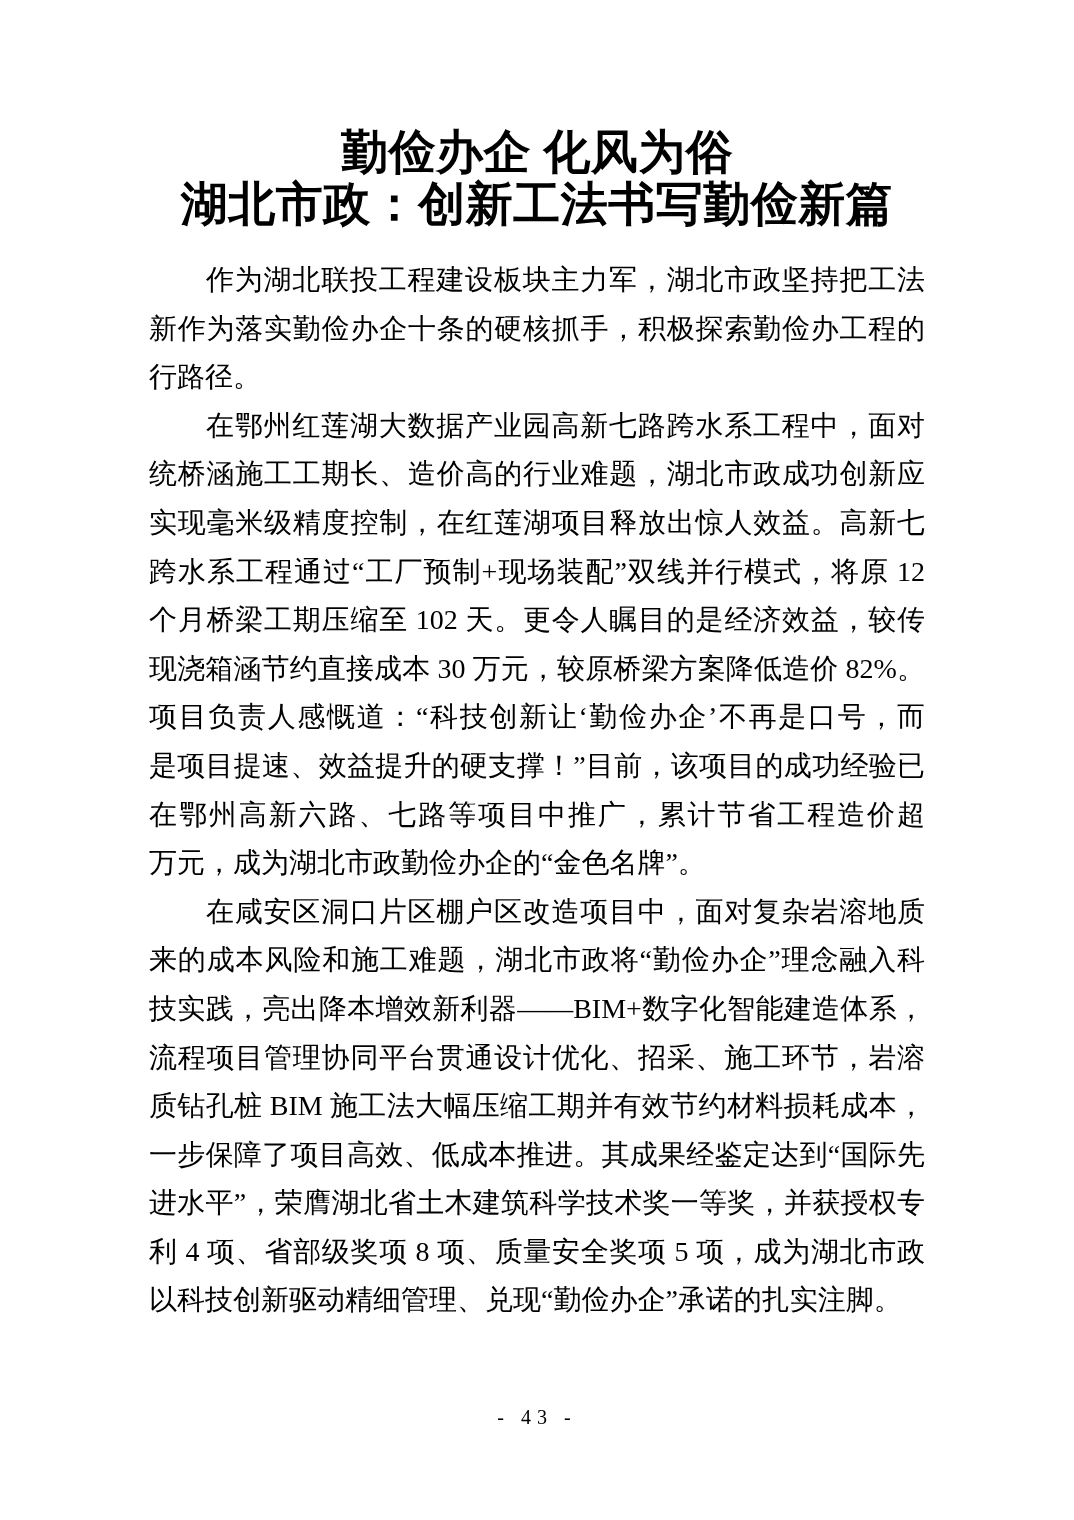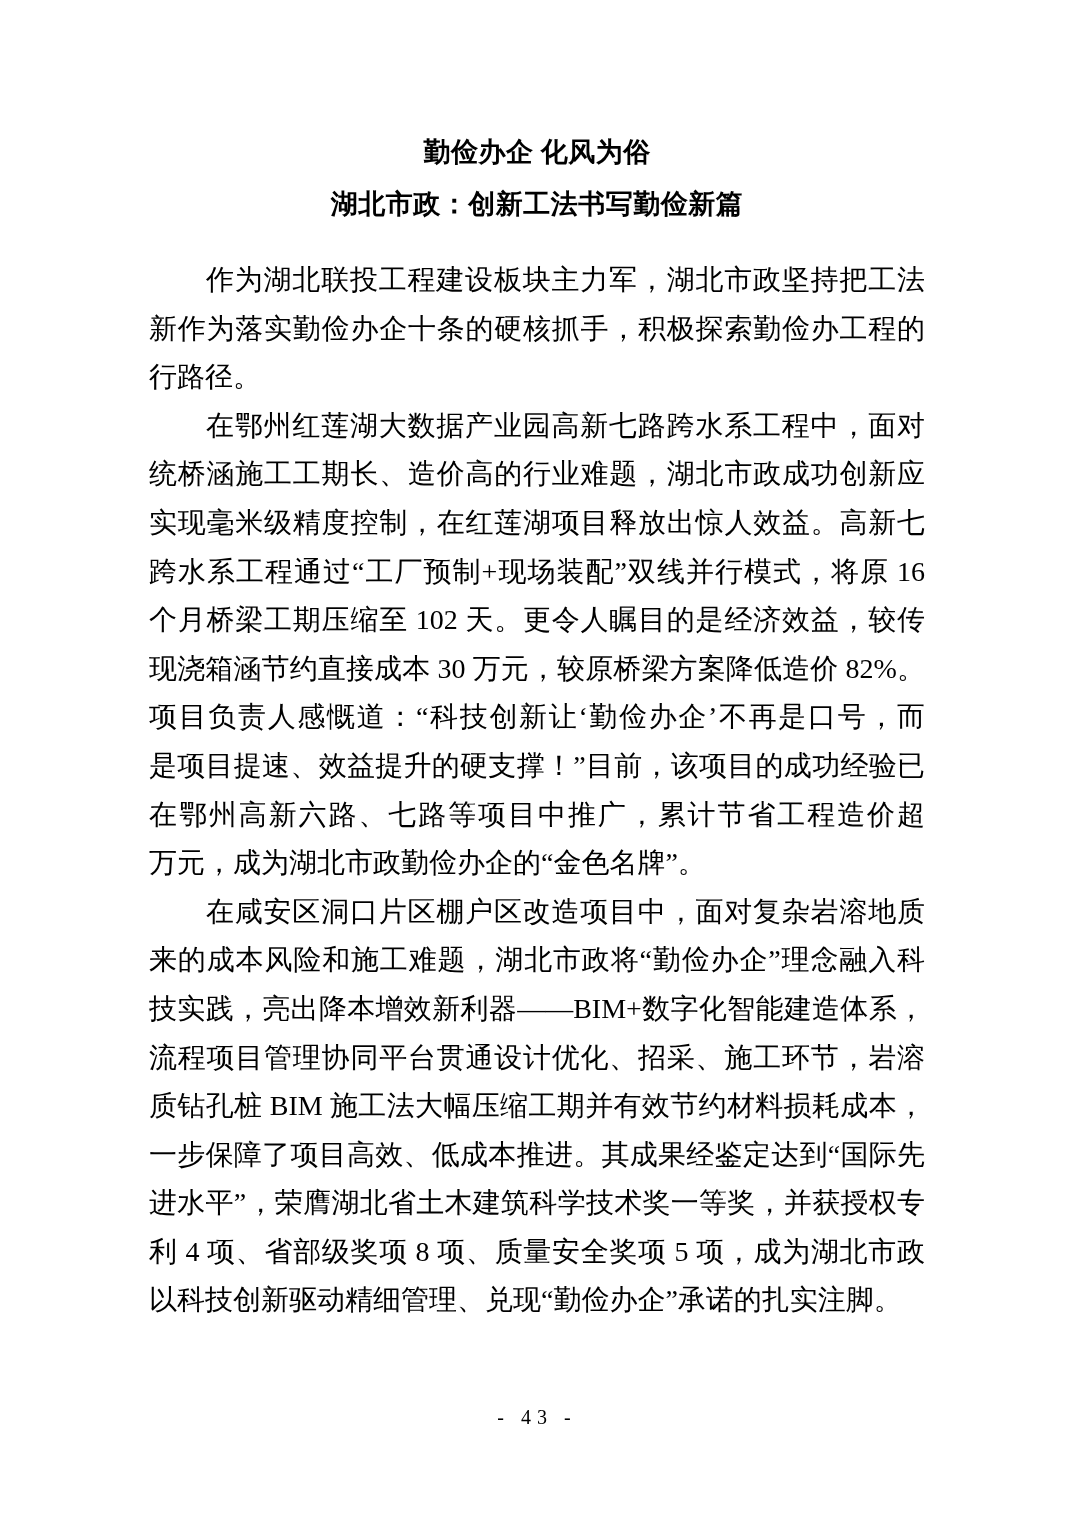--- a/index.html
+++ b/index.html
@@ -15,21 +15,21 @@
     background: #ffffff;
     color: #000000;
     font-family: "Liberation Serif", "DejaVu Serif", serif;
     overflow: hidden;
   }
   .title-block {
     padding-top: 126px;
     text-align: center;
   }
   .title-line {
-    font-size: 27px;
+    font-size: 47px;
     line-height: 52px;
     font-weight: 700;
     letter-spacing: 0.5px;
     white-space: pre;
   }
   .body-block {
     width: 776px;
     margin: 26px auto 0 auto;
     font-size: 28px;
     line-height: 48.6px;
@@ -76,21 +76,21 @@
     <div class="para">
       <div class="body-line first-line">作为湖北联投工程建设板块主力军，湖北市政坚持把工法创</div>
       <div class="body-line">新作为落实勤俭办企十条的硬核抓手，积极探索勤俭办工程的可</div>
       <div class="body-line last-line">行路径。</div>
     </div>
 
     <div class="para">
       <div class="body-line first-line">在鄂州红莲湖大数据产业园高新七路跨水系工程中，面对传</div>
       <div class="body-line">统桥涵施工工期长、造价高的行业难题，湖北市政成功创新应用</div>
       <div class="body-line">实现毫米级精度控制，在红莲湖项目释放出惊人效益。高新七路</div>
-      <div class="body-line">跨水系工程通过“工厂预制+现场装配”双线并行模式，将原 16</div>
+      <div class="body-line">跨水系工程通过“工厂预制+现场装配”双线并行模式，将原 12</div>
       <div class="body-line">个月桥梁工期压缩至 102 天。更令人瞩目的是经济效益，较传统</div>
       <div class="body-line">现浇箱涵节约直接成本 30 万元，较原桥梁方案降低造价 82%。</div>
       <div class="body-line">项目负责人感慨道：“科技创新让‘勤俭办企’不再是口号，而</div>
       <div class="body-line">是项目提速、效益提升的硬支撑！”目前，该项目的成功经验已</div>
       <div class="body-line">在鄂州高新六路、七路等项目中推广，累计节省工程造价超 2200</div>
       <div class="body-line last-line">万元，成为湖北市政勤俭办企的“金色名牌”。</div>
     </div>
 
     <div class="para">
       <div class="body-line first-line">在咸安区洞口片区棚户区改造项目中，面对复杂岩溶地质带</div>

